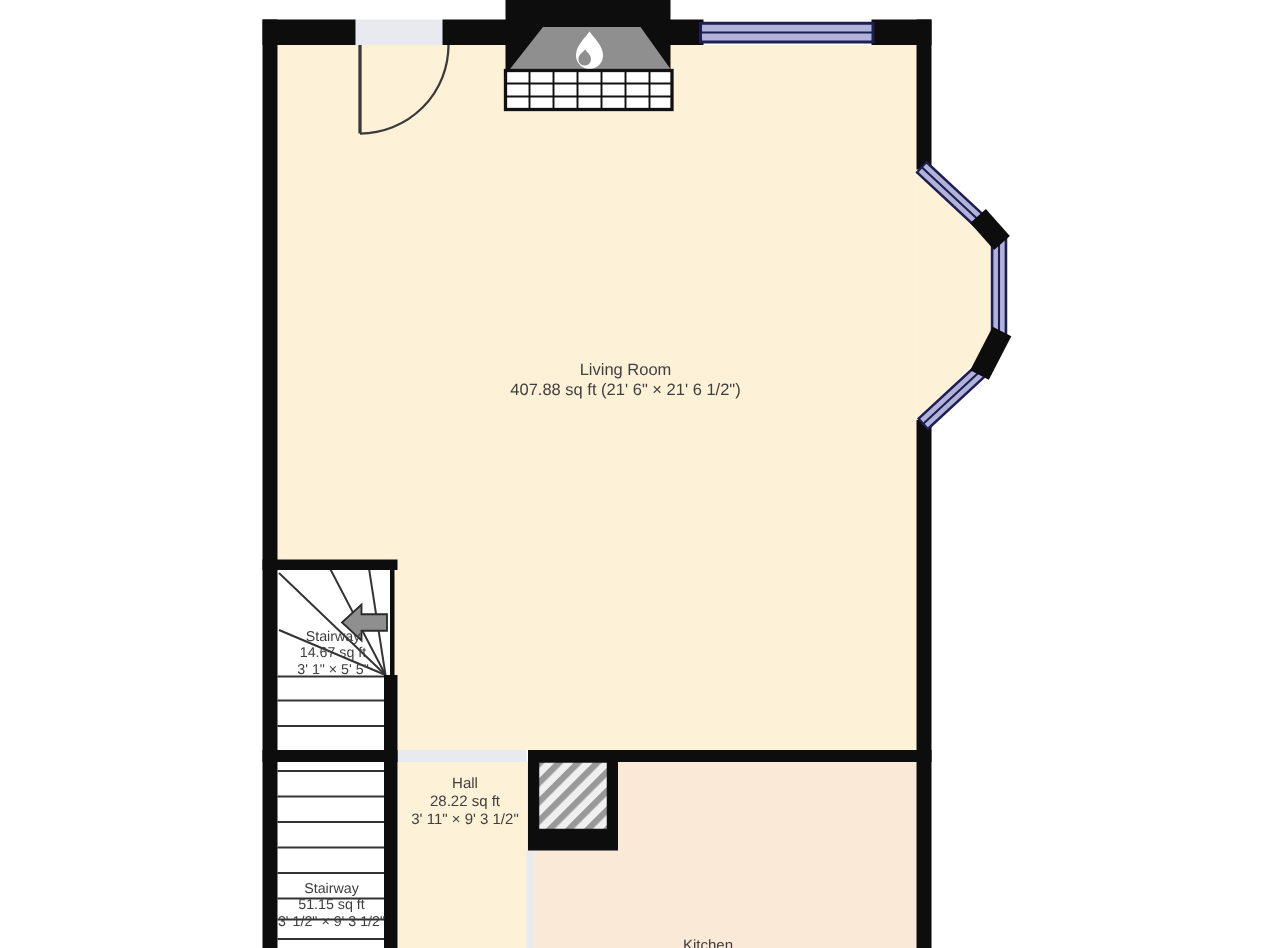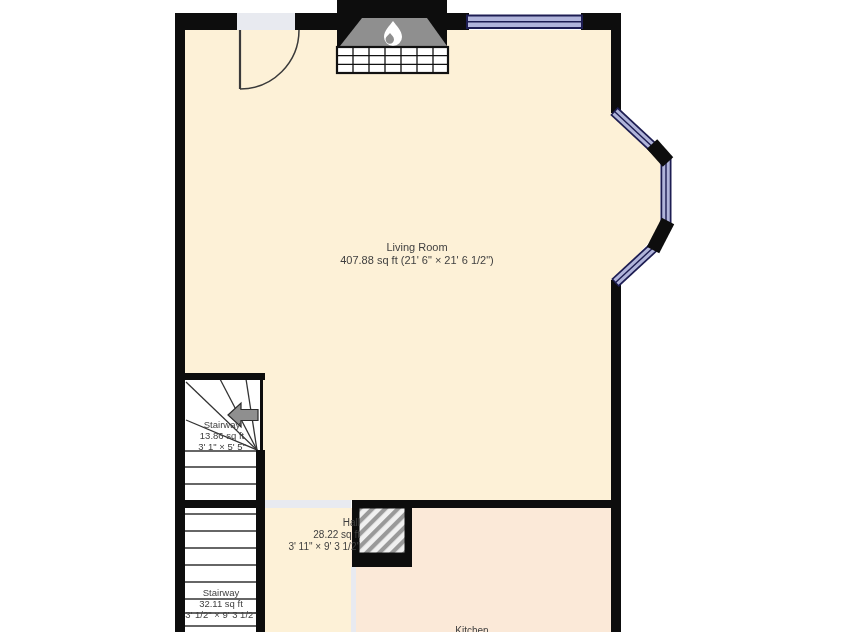--- a/index.html
+++ b/index.html
@@ -147,33 +147,33 @@
   </g>
 </svg>
 
 <div class="label" style="left:292px;top:241px;width:250px;font-size:11px;">
   <div>Living Room</div>
   <div>407.88 sq ft (21' 6" × 21' 6 1/2")</div>
 </div>
 
 <div class="label" style="left:172px;top:419px;width:100px;font-size:9.5px;">
   <div>Stairway</div>
-  <div>13.86 sq ft</div>
+  <div>14.67 sq ft</div>
   <div>3' 1" × 5' 5"</div>
 </div>
 
-<div class="label" style="left:260px;top:517px;width:100px;font-size:10px;text-align:right;">
+<div class="label" style="left:260px;top:517px;width:100px;font-size:10px;">
   <div>Hall</div>
   <div>28.22 sq ft</div>
   <div>3' 11" × 9' 3 1/2"</div>
 </div>
 
 <div class="label" style="left:171px;top:587px;width:100px;font-size:9.5px;">
   <div>Stairway</div>
-  <div>32.11 sq ft</div>
+  <div>51.15 sq ft</div>
   <div>3' 1/2" × 9' 3 1/2"</div>
 </div>
 
 <div class="label" style="left:412px;top:625px;width:120px;font-size:10px;">
   <div>Kitchen</div>
 </div>
 
 </div>
 
 </body></html>

